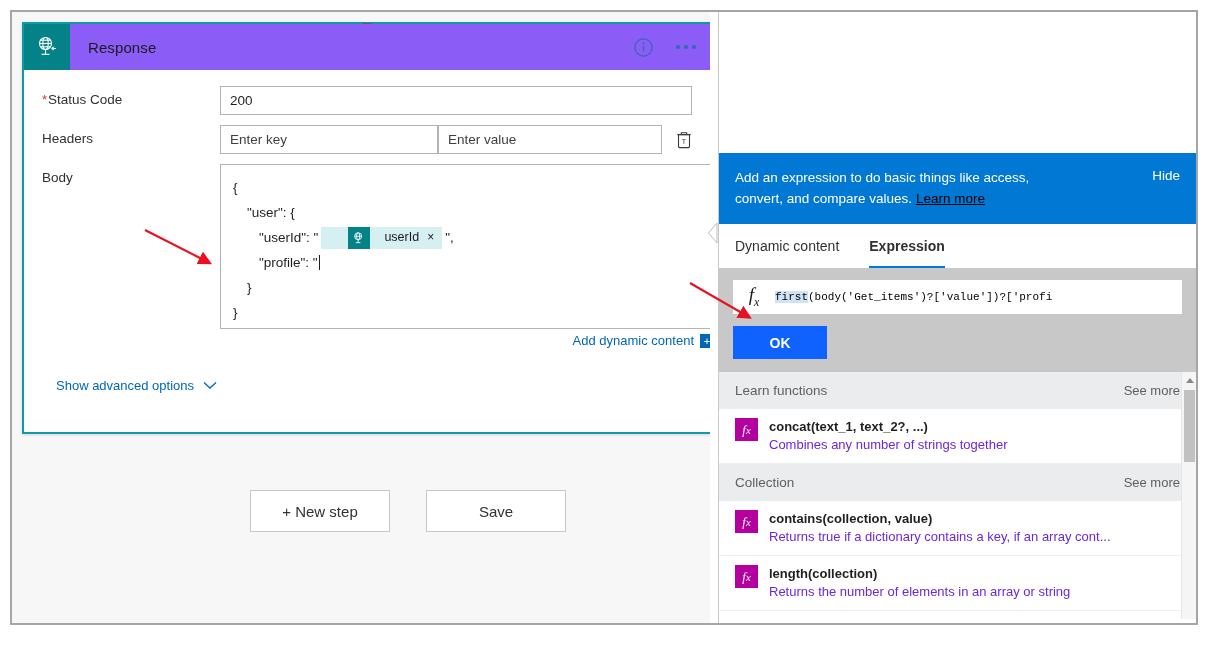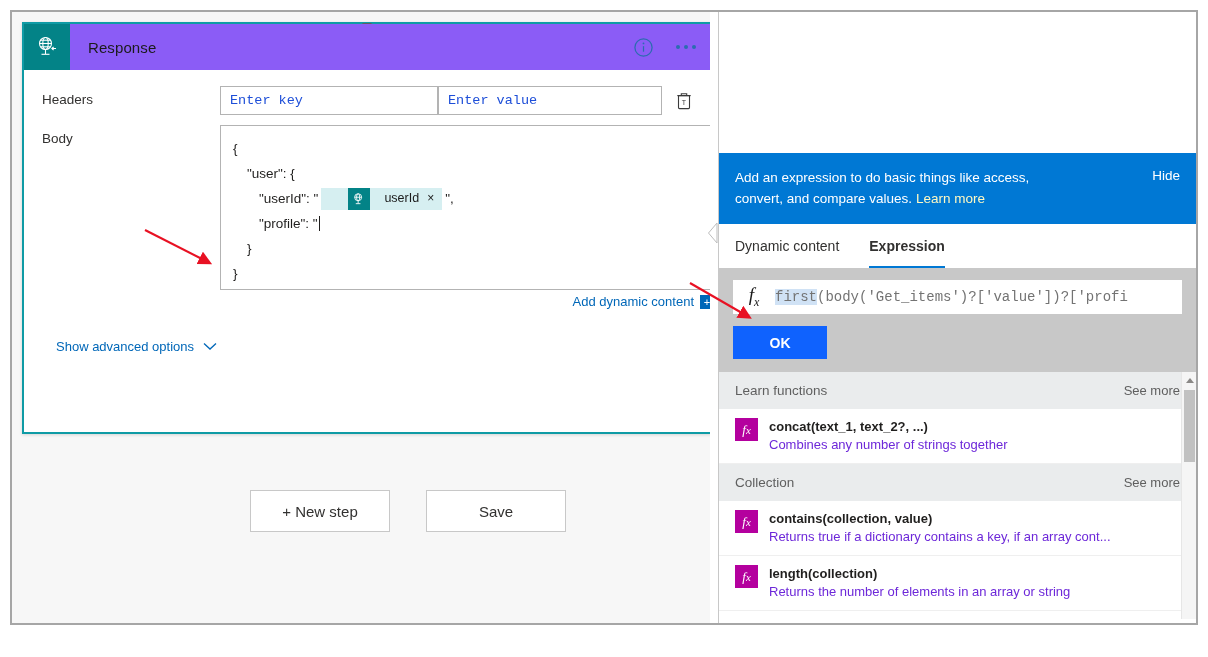--- a/index.html
+++ b/index.html
@@ -100,21 +100,21 @@
 
   .txtfield {
     height: 29px;
     border: 1px solid #b3b3b3;
     background: #fff;
     display: flex; align-items: center;
     padding: 0 9px;
     font-size: 13.5px;
     color: #201f1e;
   }
-  .txtfield.ph { color: #1d4ed8; font-family: Liberation Mono, monospace; }
+  .txtfield.ph { color: #404040; }
   #status-field { width: 494px; }
   .headers-row-fields { display: flex; align-items: center; }
   #hdr-key   { width: 218px; }
   #hdr-value { width: 224px; border-left: 1px solid #b3b3b3; }
   .trash-btn {
     width: 44px; height: 29px;
     display: flex; align-items: center; justify-content: center;
     cursor: pointer;
   }
 
@@ -236,21 +236,21 @@
     display: flex;
     align-items: flex-start;
     justify-content: space-between;
     gap: 10px;
   }
   .rp-banner-text {
     font-size: 13.5px;
     line-height: 21px;
     max-width: 330px;
   }
-  .rp-learn { color: #fef9c3; cursor: pointer; }
+  .rp-learn { color: #000000; text-decoration: underline; cursor: pointer; }
   .rp-hide {
     font-size: 13.5px; color: #ffffff;
     cursor: pointer; white-space: nowrap; padding-top: 1px;
   }
   .rp-tabs {
     display: flex;
     gap: 30px;
     padding: 0 16px;
     background: #ffffff;
     height: 44px;
@@ -287,22 +287,22 @@
     width: 42px; flex: 0 0 42px;
     text-align: center;
     font-family: "Liberation Serif", serif;
     font-style: italic;
     font-size: 19px;
     color: #1b1b1b;
   }
   .fx-mark sub { font-size: 12px; }
   .fx-text {
     font-family: "Liberation Mono", monospace;
-    font-size: 14px;
-    color: #737373;
+    font-size: 11px;
+    color: #000000;
     white-space: pre;
     overflow: hidden;
   }
   .fx-sel { background: #d0e2f5; }
   .ok-btn {
     margin-top: 12px;
     width: 94px; height: 33px;
     background: #0f62fe;
     color: #ffffff;
     font-size: 14px;
@@ -438,20 +438,26 @@
             <span class="ellipsis">
               <i></i>
                 <i></i>
                 <i></i>
             </span>
           </div>
         </div>
 
         <div class="card-body">
 
+          <div class="form-row">
+            <div class="form-label">
+              <span class="req-star">*</span><span>Status Code</span>
+            </div>
+            <div class="txtfield" id="status-field">200</div>
+          </div>
 
           <div class="form-row">
             <div class="form-label">Headers</div>
             <div class="headers-row-fields">
               <div class="txtfield ph" id="hdr-key">Enter key</div>
               <div class="txtfield ph" id="hdr-value">Enter value</div>
               <div class="trash-btn">
                 <svg width="18" height="19" viewBox="0 0 18 19" fill="none" stroke="#3b3b3b" stroke-width="1.1">
                   <path d="M3.5 4.6 h11 v12 a1 1 0 0 1 -1 1 h-9 a1 1 0 0 1 -1 -1 z"></path>
                   <path d="M6.3 4.6 V2.8 h5.4 v1.8"></path>

